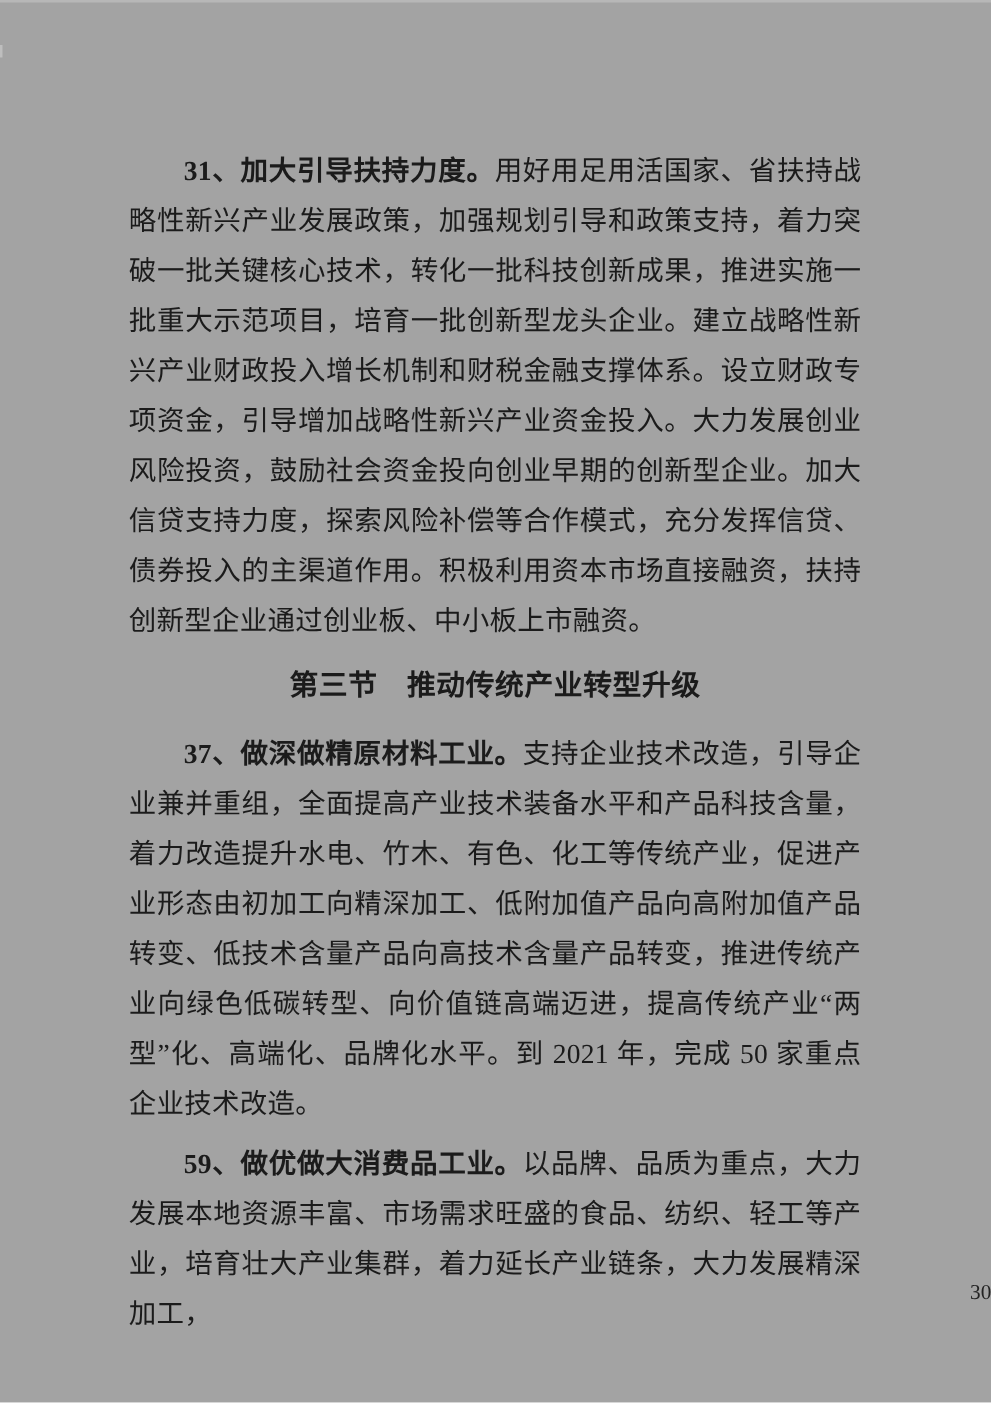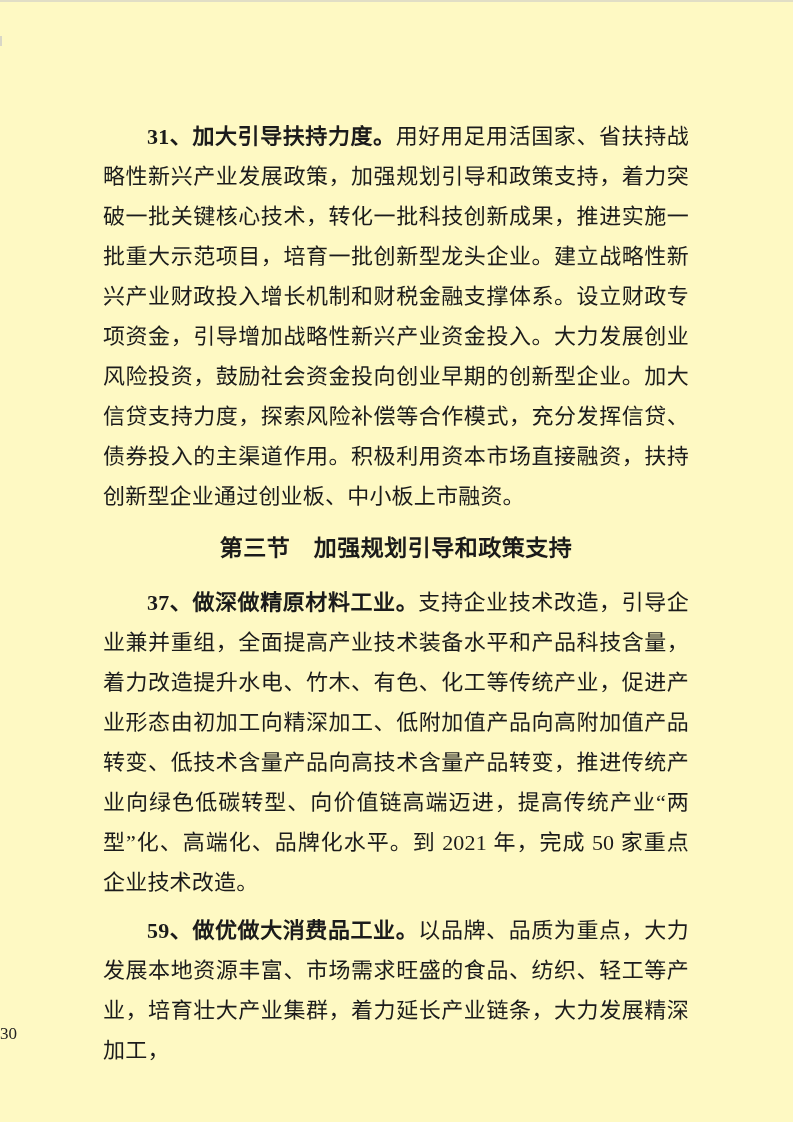--- a/index.html
+++ b/index.html
@@ -5,21 +5,21 @@
   * { box-sizing: border-box; }
   html, body {
     margin: 0;
     padding: 0;
     background: #ffffff;
   }
   .page {
     position: relative;
     width: 793px;
     height: 1122px;
-    background: #fef9c3;
+    background: #a3a3a3;
     overflow: hidden;
     font-family: "Liberation Serif", "DejaVu Serif", serif;
     color: #1b1b1b;
   }
   
   .scan-edge-top {
     position: absolute;
     top: 0; left: 0;
     width: 793px; height: 2px;
     background: #c9c9c9;
@@ -60,41 +60,41 @@
     line-height: 44px;
     font-weight: bold;
     text-align: center;
     letter-spacing: 0.5px;
   }
   .page-footer {
     position: absolute;
     top: 1024px;
     left: 0;
     width: 793px;
-    text-align: left;
+    text-align: right;
   }
   .page-number {
     font-size: 17px;
     line-height: 20px;
     color: #222222;
   }
 </style>
 </head>
 <body>
 
 <div class="page">
 
   <div class="scan-edge-top"></div>
   <div class="scan-edge-left"></div>
 
   <div class="content">
 
     <p class="para"><span class="lead">31、加大引导扶持力度。</span><span class="body-text">用好用足用活国家、省扶持战略性新兴产业发展政策，加强规划引导和政策支持，着力突破一批关键核心技术，转化一批科技创新成果，推进实施一批重大示范项目，培育一批创新型龙头企业。建立战略性新兴产业财政投入增长机制和财税金融支撑体系。设立财政专项资金，引导增加战略性新兴产业资金投入。大力发展创业风险投资，鼓励社会资金投向创业早期的创新型企业。加大信贷支持力度，探索风险补偿等合作模式，充分发挥信贷、债券投入的主渠道作用。积极利用资本市场直接融资，扶持创新型企业通过创业板、中小板上市融资。</span></p>
 
-    <h2 class="section-heading">第三节　加强规划引导和政策支持</h2>
+    <h2 class="section-heading">第三节　推动传统产业转型升级</h2>
 
     <p class="para"><span class="lead">37、做深做精原材料工业。</span><span class="body-text">支持企业技术改造，引导企业兼并重组，全面提高产业技术装备水平和产品科技含量，着力改造提升水电、竹木、有色、化工等传统产业，促进产业形态由初加工向精深加工、低附加值产品向高附加值产品转变、低技术含量产品向高技术含量产品转变，推进传统产业向绿色低碳转型、向价值链高端迈进，提高传统产业“两型”化、高端化、品牌化水平。到 2021 年，完成 50 家重点企业技术改造。</span></p>
 
     <p class="para para-33"><span class="lead">59、做优做大消费品工业。</span><span class="body-text">以品牌、品质为重点，大力发展本地资源丰富、市场需求旺盛的食品、纺织、轻工等产业，培育壮大产业集群，着力延长产业链条，大力发展精深加工，</span></p>
 
   </div>
 
   <div class="page-footer">
     <span class="page-number">30</span>
   </div>

